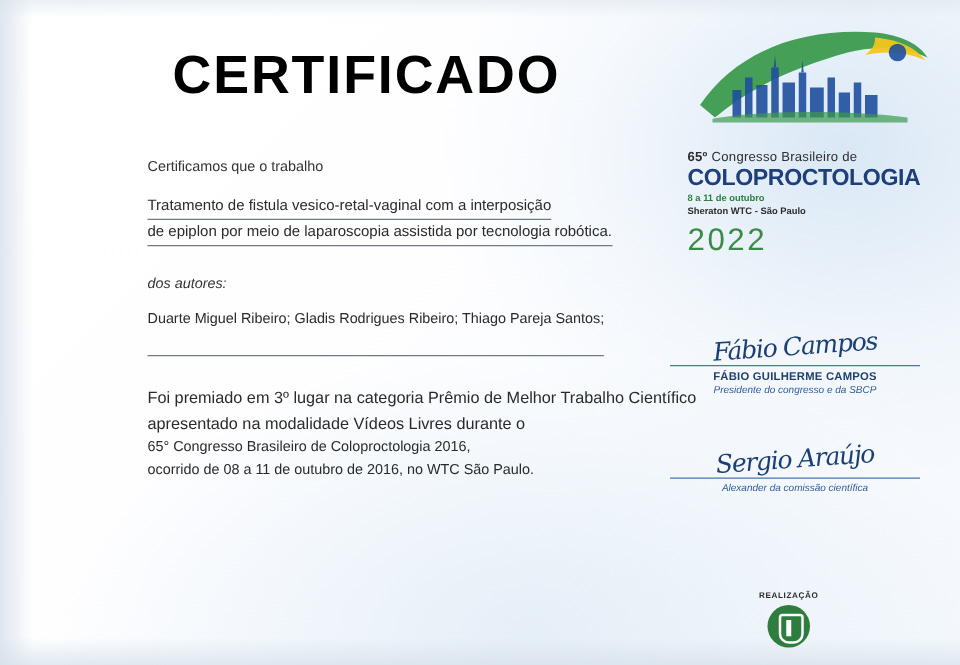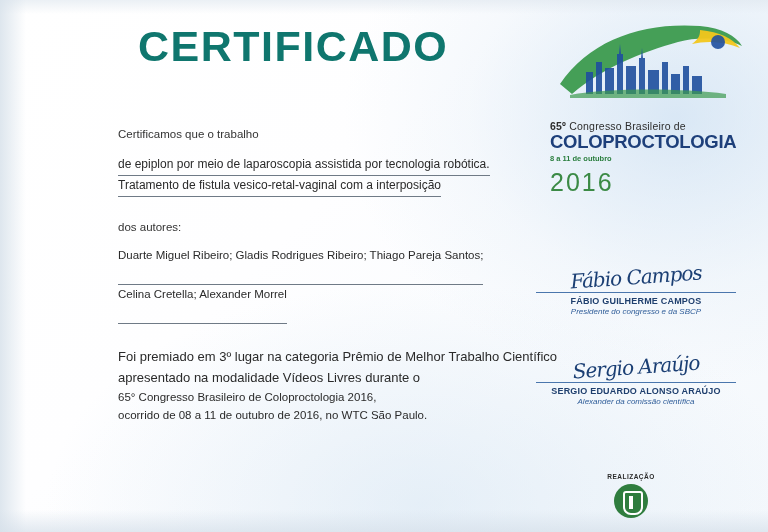--- a/index.html
+++ b/index.html
@@ -39,26 +39,26 @@
   .edge-shade-top {
     position: absolute;
     left: 0; right: 0; top: 0; height: 14px;
     background: linear-gradient(to bottom, rgba(222,230,238,0.6), rgba(255,255,255,0));
   }
 
   
   .title {
     position: absolute;
     left: 138px;
-    top: 22px;
+    top: 36px;
     font-family: "Liberation Sans", sans-serif;
     font-weight: bold;
     font-size: 43px;
     letter-spacing: 1.5px;
-    color: #0f766e;
+    color: #000000;
     text-shadow: 0 1px 0 rgba(255,255,255,0.6);
   }
 
   
   .body-block {
     position: absolute;
     left: 118px;
     top: 126px;
     width: 470px;
     color: #2a2a2a;
@@ -79,20 +79,21 @@
     display: block;
     border-bottom: 1px solid #6f7a86;
     padding-bottom: 1px;
     width: max-content;
     max-width: 470px;
   }
   .authors-label {
     margin-top: 22px;
     font-size: 11.5px;
     color: #333;
+    font-style: italic;
   }
   .authors {
     margin-top: 10px;
     font-size: 11.5px;
     line-height: 1.65;
     color: #2a2a2a;
   }
   .authors .ln {
     display: block;
     border-bottom: 1px solid #6f7a86;
@@ -271,36 +272,36 @@
         <polygon points="91,40 92,30 93,40"></polygon>
       </g>
 
       <path d="M20,77 C60,70 130,70 176,76 L176,80 L20,80 Z" fill="#3c9a4e" opacity="0.7"></path>
     </svg>
     <div class="logo-line1">
       <b>65</b><b>º</b><span> Congresso Brasileiro de</span>
     </div>
     <div class="logo-main">COLOPROCTOLOGIA</div>
     <div class="logo-sub1">8 a 11 de outubro</div>
-    <div class="logo-year">2016</div>
+    <div class="logo-sub2">Sheraton WTC - São Paulo</div>
+    <div class="logo-year">2022</div>
   </div>
 
   <div class="body-block">
     <div class="lead">Certificamos que o trabalho</div>
 
     <div class="work-title">
+      <span class="ln">Tratamento de fistula vesico-retal-vaginal com a interposição</span>
       <span class="ln">de epiplon por meio de laparoscopia assistida por tecnologia robótica.</span>
-      <span class="ln">Tratamento de fistula vesico-retal-vaginal com a interposição</span>
     </div>
 
     <div class="authors-label">dos autores:</div>
 
     <div class="authors">
       <span class="ln">Duarte Miguel Ribeiro; Gladis Rodrigues Ribeiro; Thiago Pareja Santos;</span>
-      <span class="ln">Celina Cretella; Alexander Morrel</span>
     </div>
 
     <div class="award">
       <div class="big">Foi premiado em 3º lugar na categoria Prêmio de Melhor Trabalho Científico</div>
       <div class="big">apresentado na modalidade Vídeos Livres durante o</div>
       <div>65° Congresso Brasileiro de Coloproctologia 2016,</div>
       <div>ocorrido de 08 a 11 de outubro de 2016, no WTC São Paulo.</div>
     </div>
   </div>
 
@@ -308,21 +309,20 @@
   <div class="sig sig-1">
     <div class="sig-script">Fábio Campos</div>
     <div class="sig-line"></div>
     <div class="sig-name">FÁBIO GUILHERME CAMPOS</div>
     <div class="sig-role">Presidente do congresso e da SBCP</div>
   </div>
 
   <div class="sig sig-2">
     <div class="sig-script">Sergio Araújo</div>
     <div class="sig-line"></div>
-    <div class="sig-name">SERGIO EDUARDO ALONSO ARAÚJO</div>
     <div class="sig-role">Alexander da comissão científica</div>
   </div>
 
   <div class="realizacao">
     <div class="realizacao-label">REALIZAÇÃO</div>
     <div class="sbcp-mark"></div>
   </div>
 </div>
 
 </body></html>

